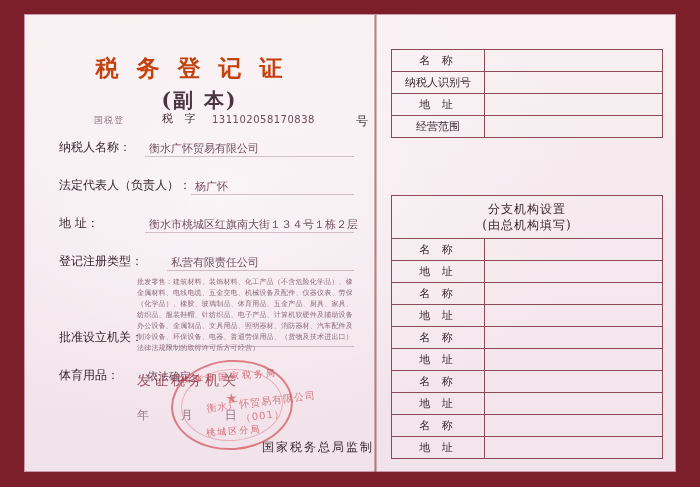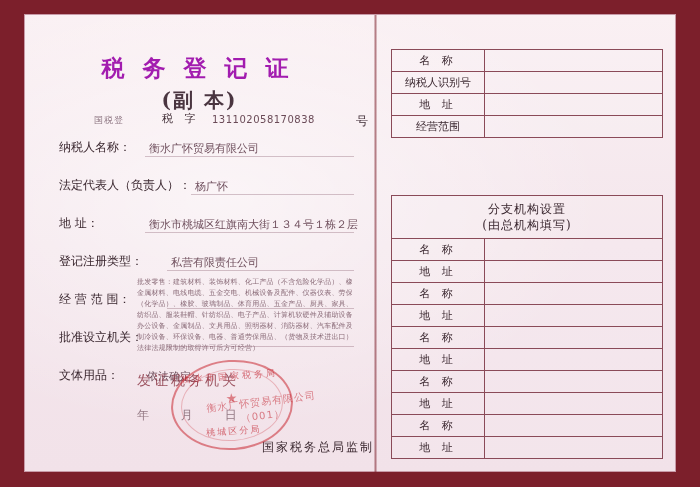--- a/index.html
+++ b/index.html
@@ -61,22 +61,21 @@
   
   .doc-title {
     position: absolute;
     left: 0; top: 38px;
     width: 333px;
     text-align: center;
     font-family: "DejaVu Serif", "Liberation Serif", serif;
     font-size: 23px;
     font-weight: bold;
     letter-spacing: 5px;
-    color: #a21caf;
-    padding-left: 6px;
+    color: #c2410c;
   }
   .doc-subtitle {
     position: absolute;
     left: 0; top: 72px;
     width: 349px;
     text-align: center;
     font-family: "DejaVu Serif", "Liberation Serif", serif;
     font-size: 20px;
     font-weight: bold;
     letter-spacing: 2px;
@@ -315,44 +314,39 @@
           <span class="val" style="left:90px">衡水市桃城区红旗南大街１３４号１栋２层</span>
           <span class="underline" style="left:86px; width:209px"></span>
         </div>
 
         <div class="field" style="top:238px">
           <span class="lbl">登记注册类型：</span>
           <span class="val" style="left:112px">私营有限责任公司</span>
           <span class="underline" style="left:108px; width:187px"></span>
         </div>
 
-        <div class="field" style="top:276px">
-          <span class="lbl">经 营 范 围：</span>
-          <span class="val" style="left:112px"></span>
-          <span class="underline" style="left:108px; width:187px"></span>
-        </div>
 
         <div class="scope-block" style="top:262px">
           <div>批发零售：建筑材料、装饰材料、化工产品（不含危险化学品）、橡胶制品、塑料制品、</div>
           <div>金属材料、电线电缆、五金交电、机械设备及配件、仪器仪表、劳保用品、日用百货、</div>
           <div>（化学品）、橡胶、玻璃制品、体育用品、五金产品、厨具、家具、办公用品、文体用品、</div>
           <div>纺织品、服装鞋帽、针纺织品、电子产品、计算机软硬件及辅助设备、通讯器材、</div>
           <div>办公设备、金属制品、文具用品、照明器材、消防器材、汽车配件及装潢用品、</div>
           <div>制冷设备、环保设备、电器、普通劳保用品、（货物及技术进出口）（法律法规禁止的不得经营，</div>
           <div>法律法规限制的取得许可后方可经营）</div>
         </div>
 
         <div class="field" style="top:314px">
           <span class="lbl">批准设立机关：</span>
           <span class="val" style="left:112px"></span>
           <span class="underline" style="left:108px; width:187px"></span>
         </div>
 
         <div class="field" style="top:352px">
-          <span class="lbl">文体用品：</span>
+          <span class="lbl">体育用品：</span>
           <span class="val" style="left:88px">依法确定</span>
         </div>
 
         <div class="issue-org">发证税务机关</div>
         <div class="date-line">年    月    日</div>
         <div class="footer-line">国家税务总局监制</div>
 
         <div class="seal">
           <div class="seal-inner"></div>
           <div class="seal-top">衡水市国家税务局</div>

